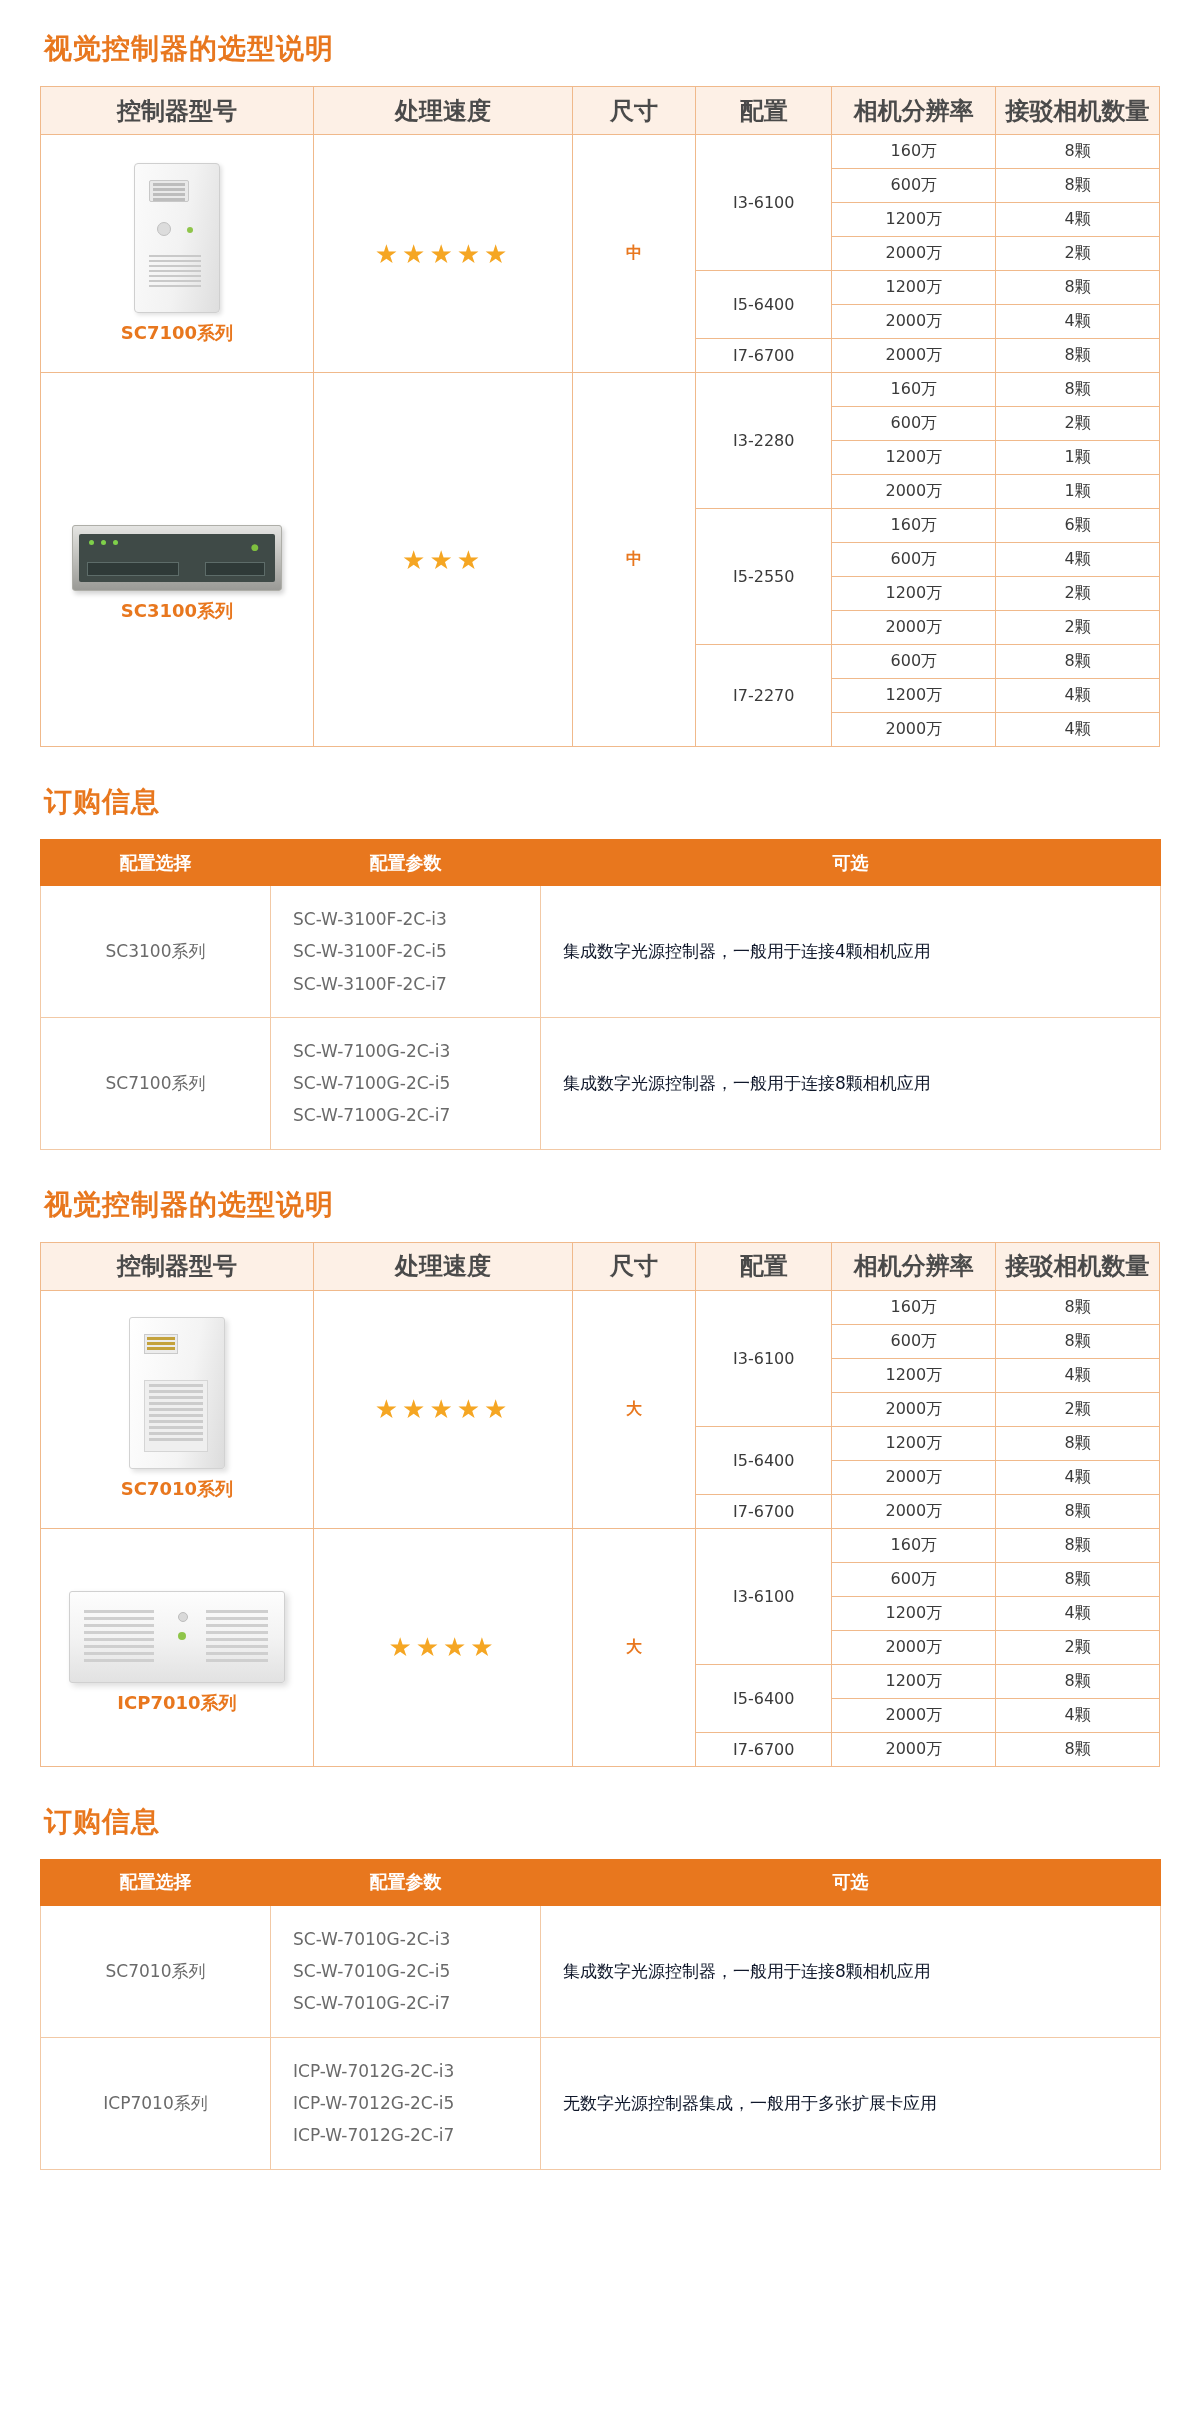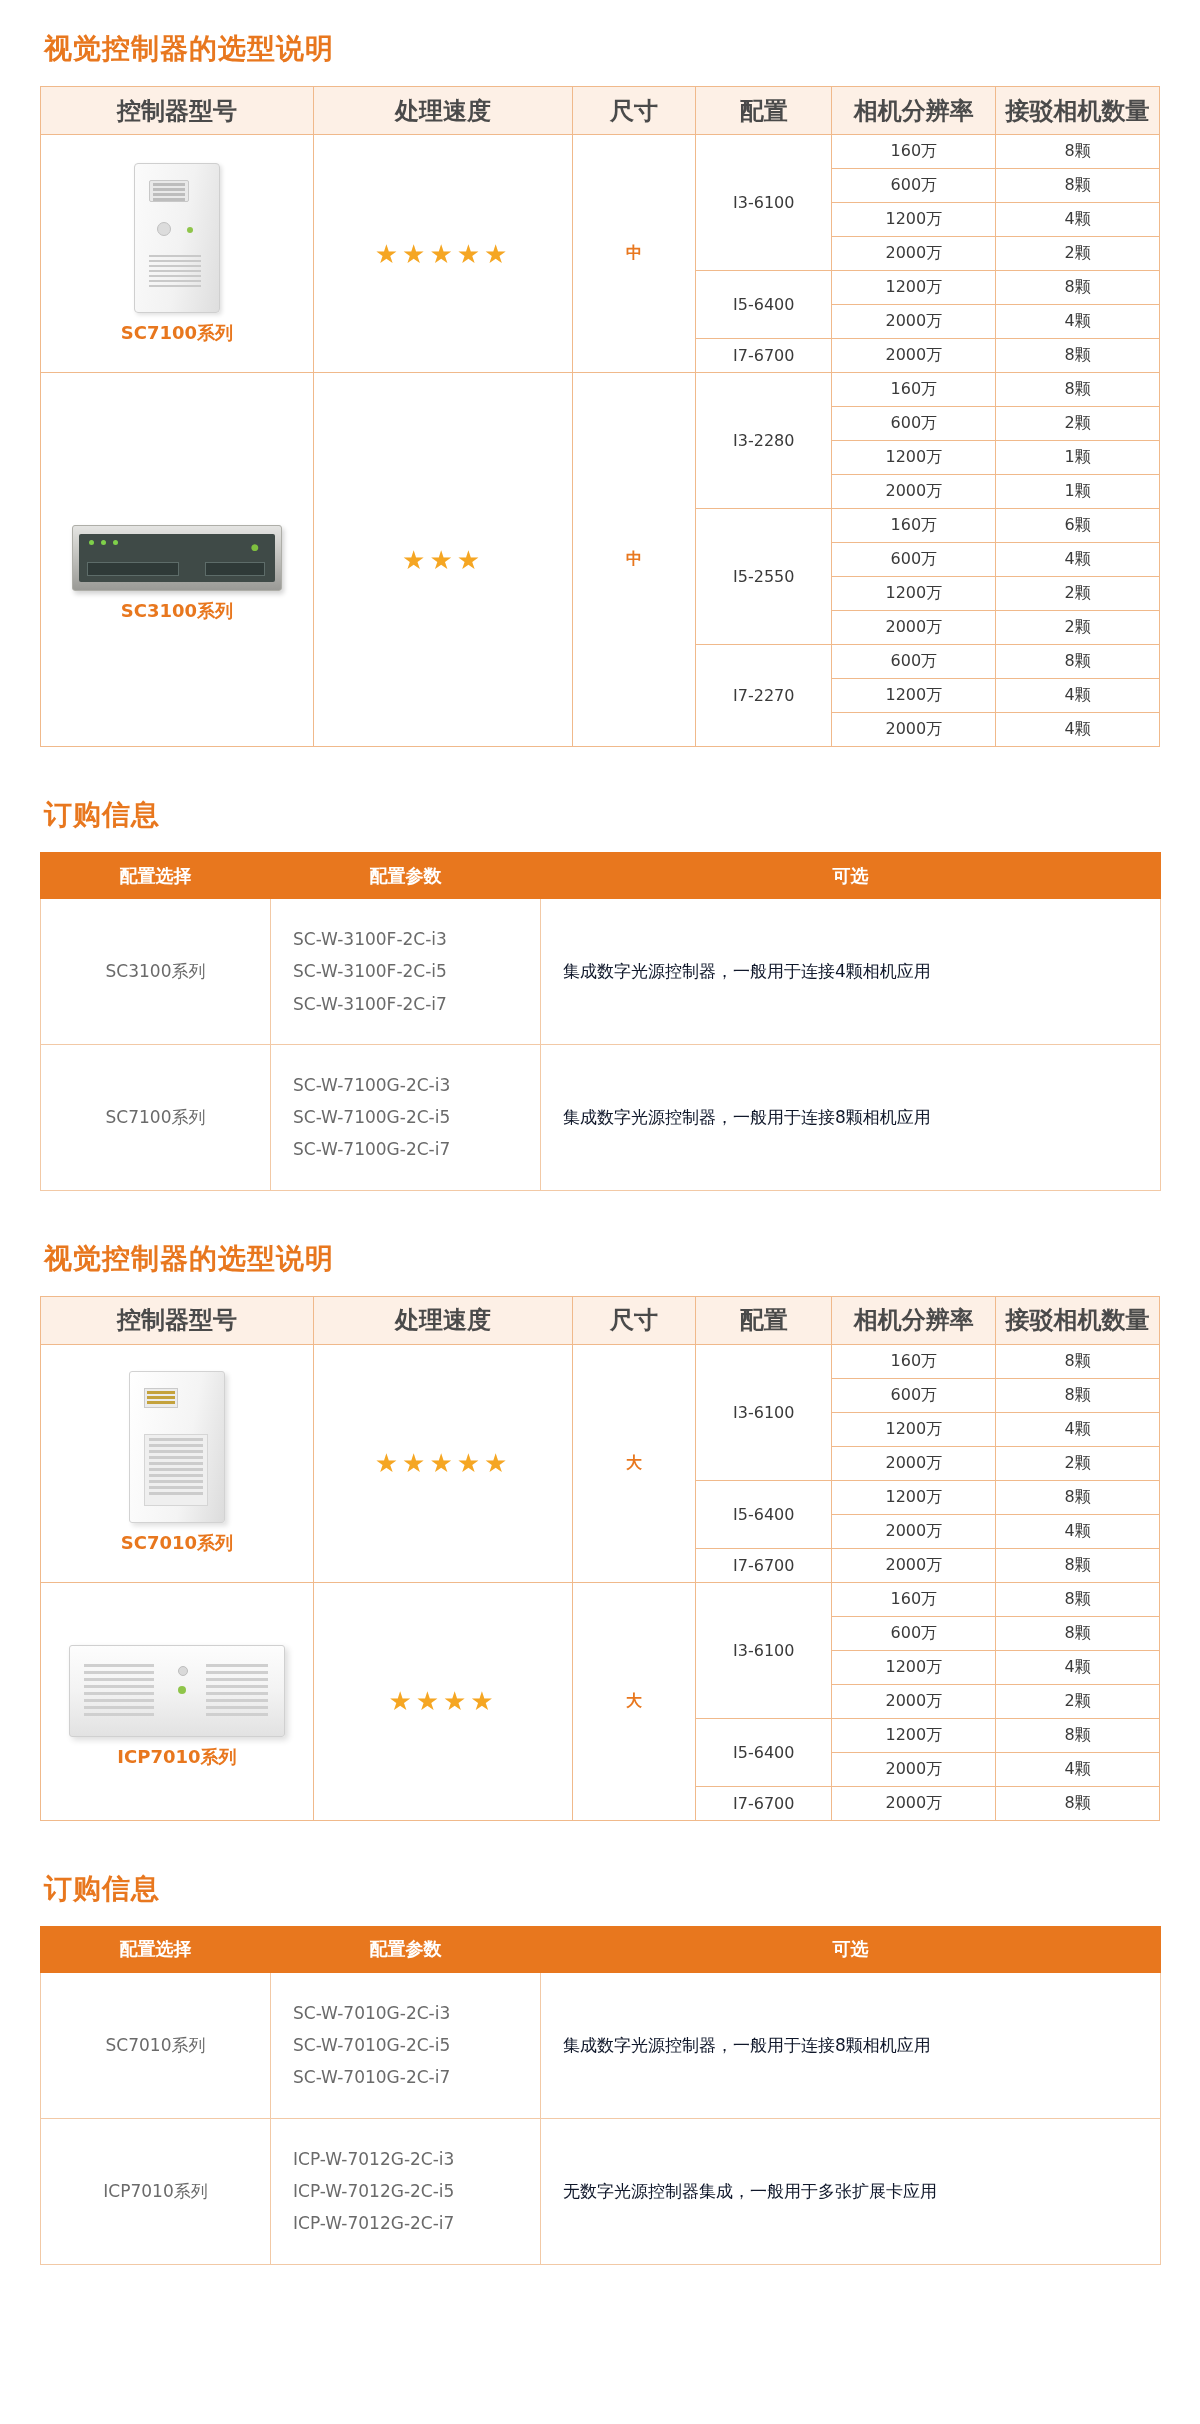--- a/index.html
+++ b/index.html
@@ -13,21 +13,21 @@
 
   .page { width: 1200px; margin: 0 auto; padding: 0 40px; }
 
   .section-title {
     color: #e8771e;
     font-size: 28px;
     font-weight: bold;
     letter-spacing: 1px;
     margin: 30px 0 18px 4px;
   }
-  .section-title.tight { margin-top: 49px; }
+  .section-title.tight { margin-top: 36px; }
 
   table.grid {
     border-collapse: collapse;
     width: 1120px;
     table-layout: fixed;
     font-size: 17px;
     color: #3a3a3a;
   }
   table.grid th, table.grid td {
     border: 1px solid #f0b98b;
@@ -170,21 +170,21 @@
     background: #e8771e;
     color: #ffffff;
     font-weight: bold;
     font-size: 18px;
     height: 46px;
     border: 1px solid #e8771e;
     text-align: center;
   }
   table.order td {
     border: 1px solid #f2c9a6;
-    padding: 24px 10px;
+    padding: 17px 10px;
     vertical-align: middle;
     text-align: center;
   }
   table.order td.params { text-align: left; padding-left: 22px; line-height: 1.9; color:#6a6a6a; }
   table.order td.opt { text-align: left; padding-left: 22px; color:#0f172a; }
   table.order td.series { color:#6a6a6a; }
 </style>
 </head>
 <body>
 

